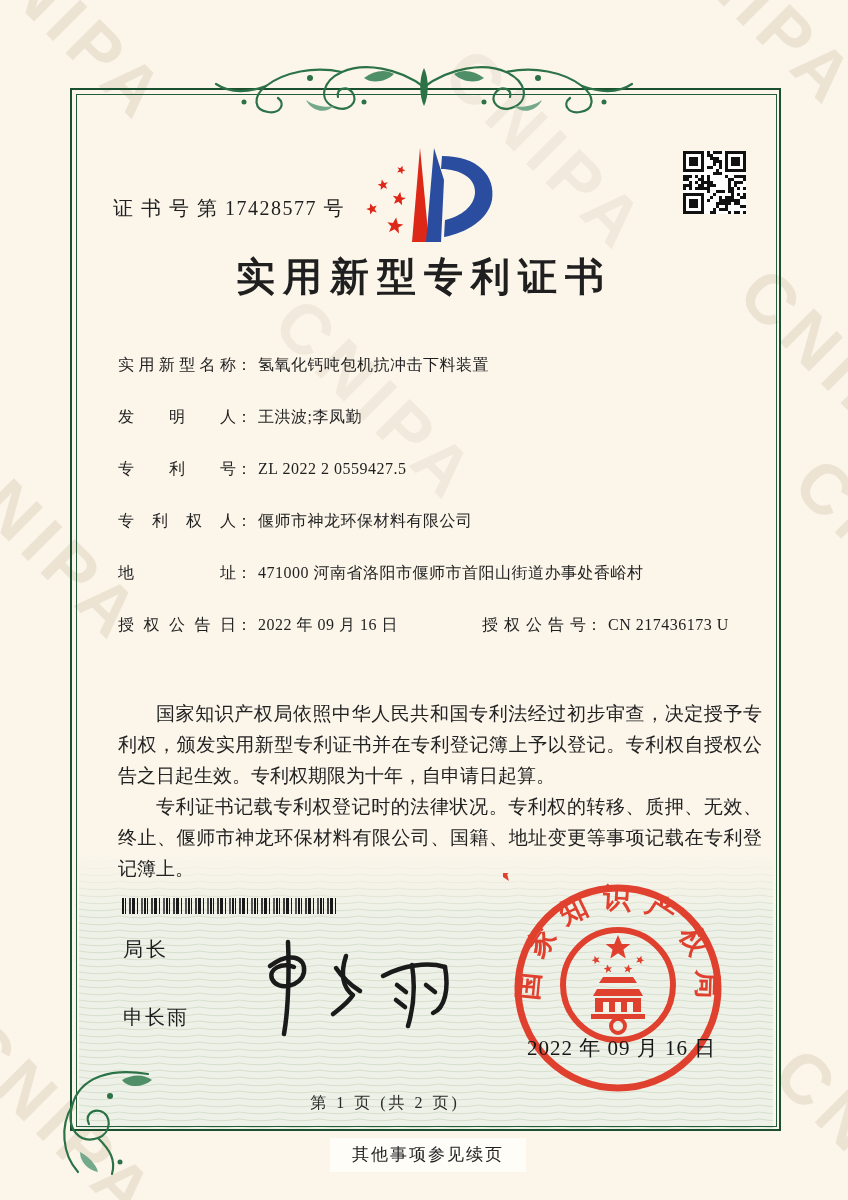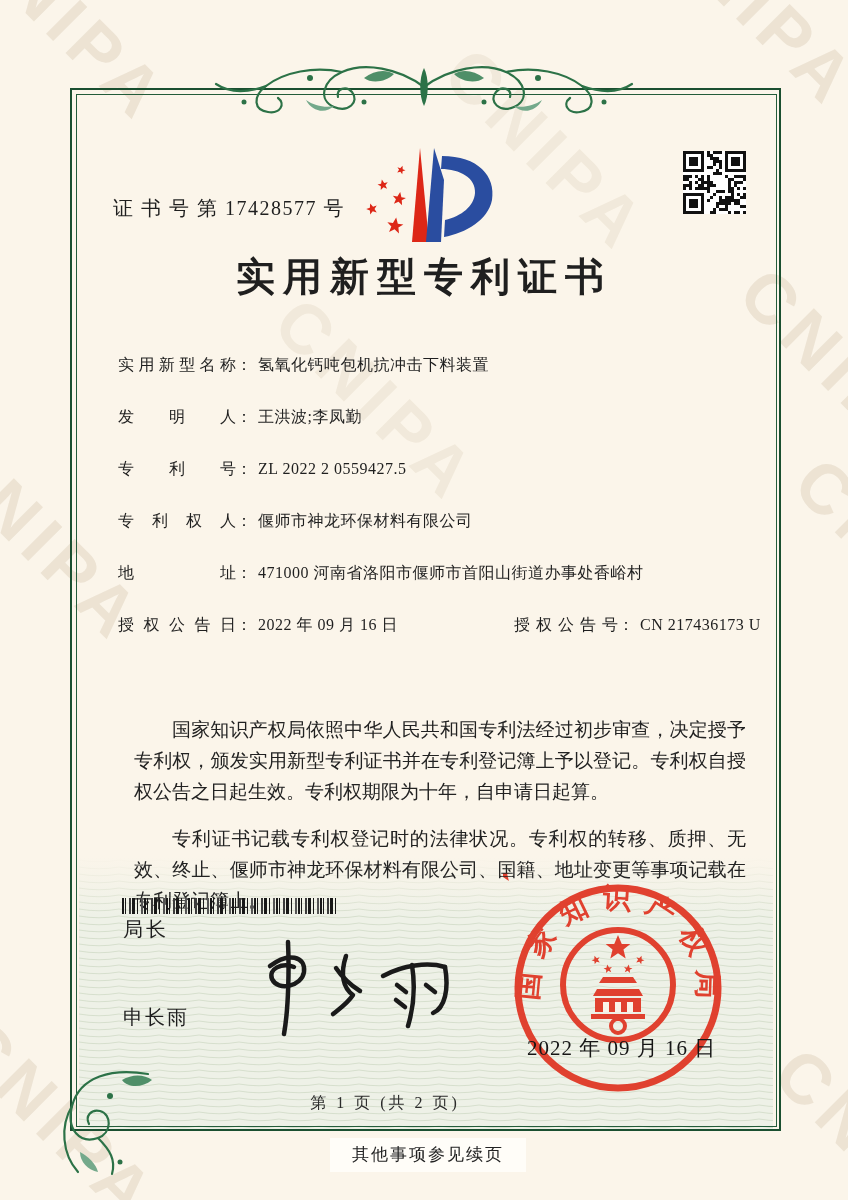--- a/index.html
+++ b/index.html
@@ -34,36 +34,36 @@
   #title{position:absolute;left:0;top:250px;width:848px;text-align:center;font-size:39px;font-weight:bold;
          letter-spacing:8px;z-index:5;}
 
   
   #fields{position:absolute;left:118px;top:352px;width:650px;z-index:5;font-size:16px;}
   .field-row{height:52px;line-height:26px;white-space:nowrap;}
   .f-label{display:inline-block;width:118px;text-align:justify;text-align-last:justify;vertical-align:top;}
   .f-label.narrow{width:104px;}
   .f-colon{display:inline-block;width:22px;vertical-align:top;}
   .f-value{vertical-align:top;letter-spacing:.5px;}
-  .pair2{display:inline-block;margin-left:116px;}
+  .pair2{display:inline-block;margin-left:84px;}
 
   
   #body-text{position:absolute;left:118px;top:698px;width:644px;z-index:5;font-size:19px;line-height:31px;
              text-align:justify;color:#222;}
-  #body-text p{margin:16px;text-indent:2em;}
+  #body-text p{margin:0;text-indent:2em;}
 
   
   #barcode{position:absolute;left:122px;top:898px;width:215px;height:16px;z-index:5;
     background:
       repeating-linear-gradient(90deg,#181818 0 2px,rgba(0,0,0,0) 2px 3px,#181818 3px 4px,rgba(0,0,0,0) 4px 7px,
         #3c3c3c 7px 9px,rgba(0,0,0,0) 9px 10px,#181818 10px 13px,rgba(0,0,0,0) 13px 15px,
         #181818 15px 16px,rgba(0,0,0,0) 16px 19px,#555 19px 21px,rgba(0,0,0,0) 21px 22px);}
 
   
-  #signer-title{position:absolute;left:123px;top:916px;font-family:Liberation Mono, monospace;
+  #signer-title{position:absolute;left:123px;top:936px;font-family:Liberation Mono, monospace;
                 font-size:20px;letter-spacing:3px;z-index:5;}
   #signer-name{position:absolute;left:123px;top:1004px;font-family:Liberation Sans, sans-serif;
                font-size:20px;letter-spacing:2px;z-index:5;}
   #signature{position:absolute;left:248px;top:934px;z-index:5;}
 
   
   #seal{position:absolute;left:503px;top:873px;z-index:4;opacity:.93;}
   #seal-date{position:absolute;left:527px;top:1034px;font-size:21px;letter-spacing:1px;color:#151515;z-index:6;}
 
   

